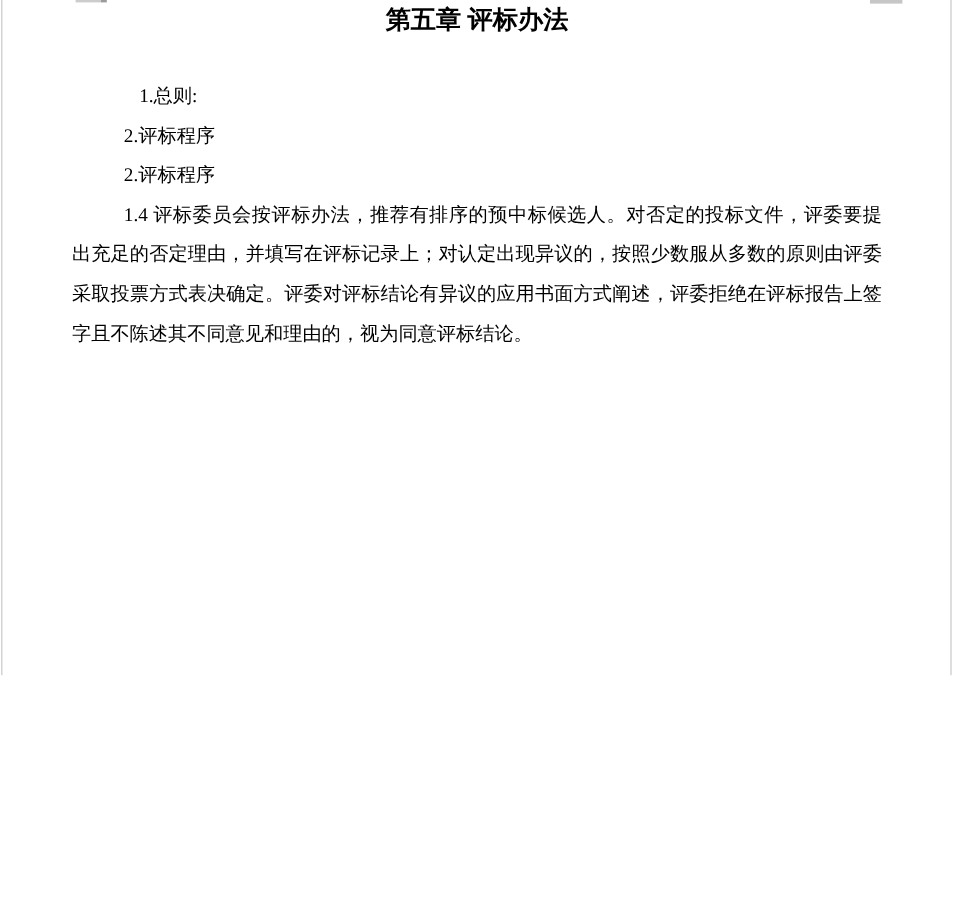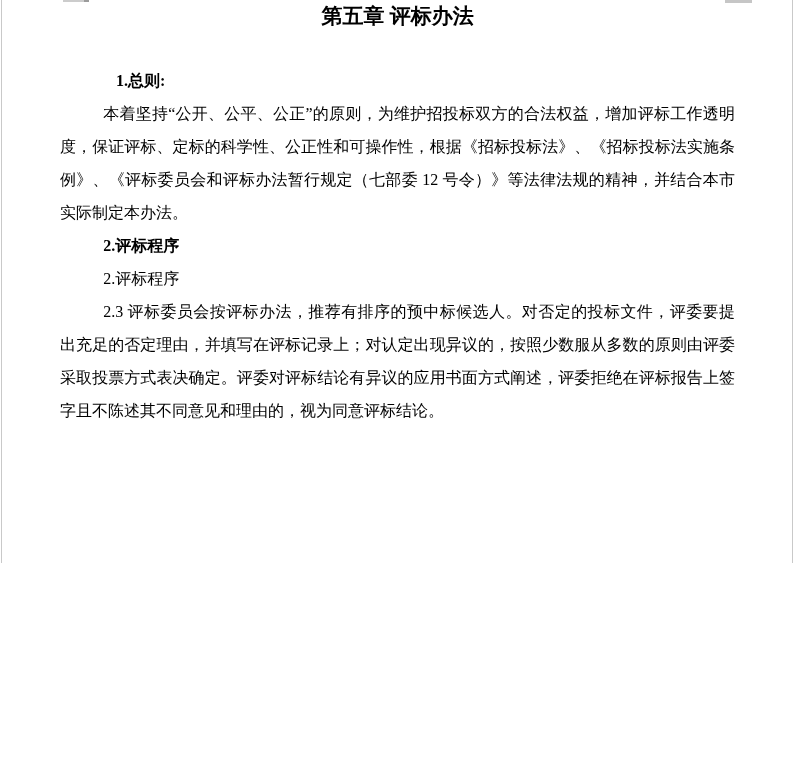--- a/index.html
+++ b/index.html
@@ -52,44 +52,43 @@
     text-align: center;
     line-height: 28px;
   }
   p {
     margin: 0;
     font-size: 16px;
     line-height: 33px;
     text-align: justify;
   }
   p.h {
-    font-weight: bold;
+    font-weight: normal;
     text-align: left;
   }
   .indent-lg { text-indent: 3.5em; }
   .indent    { text-indent: 2.7em; }
 </style>
 </head>
 <body>
 
 <div class="page">
   <div class="edge-line left"></div>
   <div class="edge-line right"></div>
   <div class="top-mark left"></div>
   <div class="top-mark right"></div>
 
   <div class="content">
     <h1 class="doc-title">第五章 评标办法</h1>
 
     <p class="h indent-lg">1.总则:</p>
 
-    <p class="indent">本着坚持“公开、公平、公正”的原则，为维护招投标双方的合法权益，增加评标工作透明度，保证评标、定标的科学性、公正性和可操作性，根据《招标投标法》、《招标投标法实施条例》、《评标委员会和评标办法暂行规定（七部委 12 号令）》等法律法规的精神，并结合本市实际制定本办法。</p>
 
     <p class="h indent">2.评标程序</p>
 
     <p class="indent">2.评标程序</p>
 
 
 
-    <p class="indent">2.3 评标委员会按评标办法，推荐有排序的预中标候选人。对否定的投标文件，评委要提出充足的否定理由，并填写在评标记录上；对认定出现异议的，按照少数服从多数的原则由评委采取投票方式表决确定。评委对评标结论有异议的应用书面方式阐述，评委拒绝在评标报告上签字且不陈述其不同意见和理由的，视为同意评标结论。</p>
+    <p class="indent">1.4 评标委员会按评标办法，推荐有排序的预中标候选人。对否定的投标文件，评委要提出充足的否定理由，并填写在评标记录上；对认定出现异议的，按照少数服从多数的原则由评委采取投票方式表决确定。评委对评标结论有异议的应用书面方式阐述，评委拒绝在评标报告上签字且不陈述其不同意见和理由的，视为同意评标结论。</p>
 
   </div>
 </div>
 
 </body></html>

